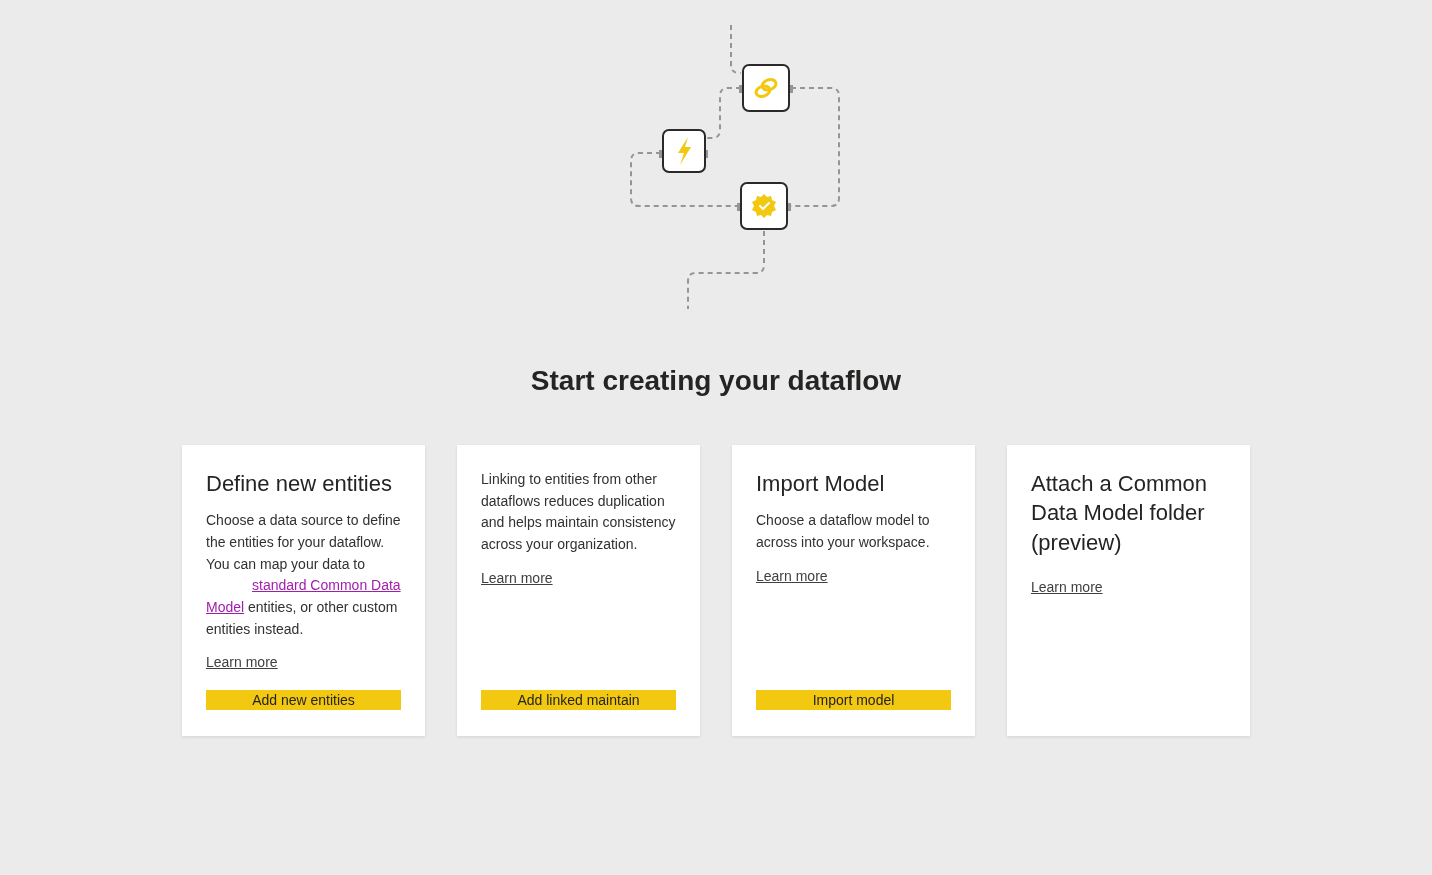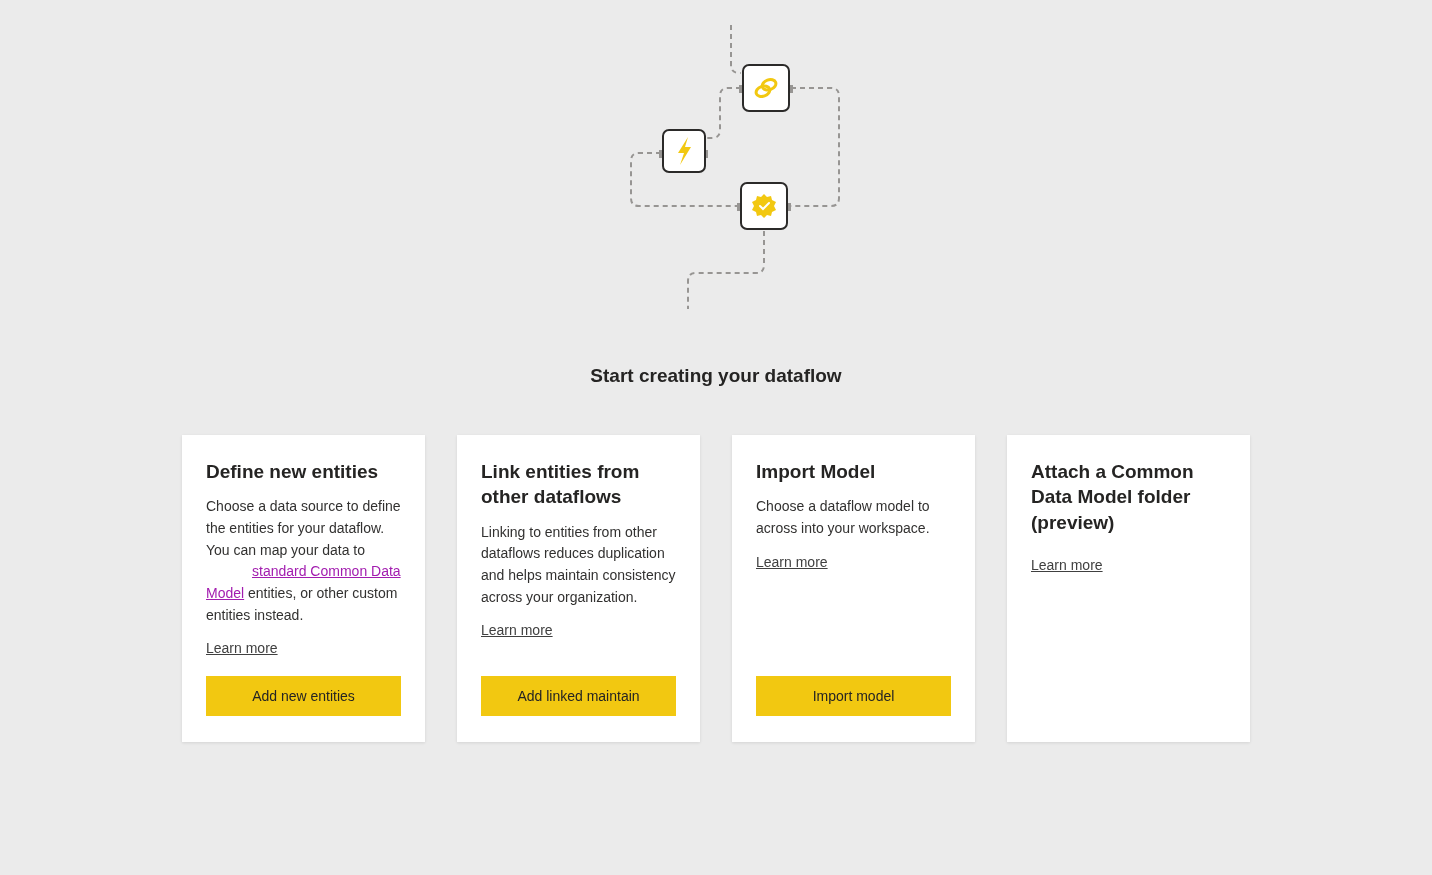--- a/index.html
+++ b/index.html
@@ -18,42 +18,42 @@
       padding-top: 25px;
       position: relative;
     }
     .hero-illustration {
       width: 280px;
       height: 290px;
       position: relative;
       margin-bottom: 50px;
     }
     .page-title {
-      font-size: 19px;
+      font-size: 28px;
       font-weight: 700;
       color: #252423;
       margin-bottom: 48px;
       text-align: left;
     }
     .cards-row {
       display: flex;
       gap: 32px;
       justify-content: center;
     }
     .card {
       background: #ffffff;
       width: 243px;
       padding: 24px 24px 26px 24px;
       box-shadow: 0 1px 3px rgba(0,0,0,0.1);
       display: flex;
       flex-direction: column;
     }
     .card-title {
-      font-size: 19px;
-      font-weight: 700;
+      font-size: 22px;
+      font-weight: 400;
       color: #252423;
       margin-bottom: 12px;
       line-height: 1.33;
     }
     .card-desc {
       font-size: 14px;
       color: #323130;
       line-height: 1.55;
       margin-bottom: 4px;
     }
@@ -69,21 +69,21 @@
       display: inline-block;
       margin-top: 10px;
       margin-bottom: 20px;
     }
     .card-button {
       background: #F2C811;
       border: none;
       color: #252423;
       font-size: 14px;
       font-weight: 400;
-      padding: 12px 0;
+      padding: 2px 0;
       cursor: pointer;
       font-family: inherit;
       margin-top: auto;
     }
     .card-spacer {
       flex: 1;
     }
   </style>
 </head>
 <body>
@@ -129,21 +129,20 @@
     <h2 class="card-title">Define new entities</h2>
     <p class="card-desc">
       <span>Choose a data source to define the entities for your dataflow. You can map your data to </span><a href="#">standard Common Data Model</a><span> entities, or other custom entities instead.</span>
     </p>
     <a href="#" class="learn-more">Learn more</a>
     <div class="card-spacer"></div>
     <button class="card-button">Add new entities</button>
   </div>
 
   <div class="card">
-    <h2 class="card-title">Link entities from other dataflows</h2>
     <p class="card-desc">Linking to entities from other dataflows reduces duplication and helps maintain consistency across your organization.</p>
     <a href="#" class="learn-more">Learn more</a>
     <div class="card-spacer"></div>
     <button class="card-button">Add linked maintain</button>
   </div>
 
   <div class="card">
     <h2 class="card-title">Import Model</h2>
     <p class="card-desc">Choose a dataflow model to across into your workspace.</p>
     <a href="#" class="learn-more">Learn more</a>

